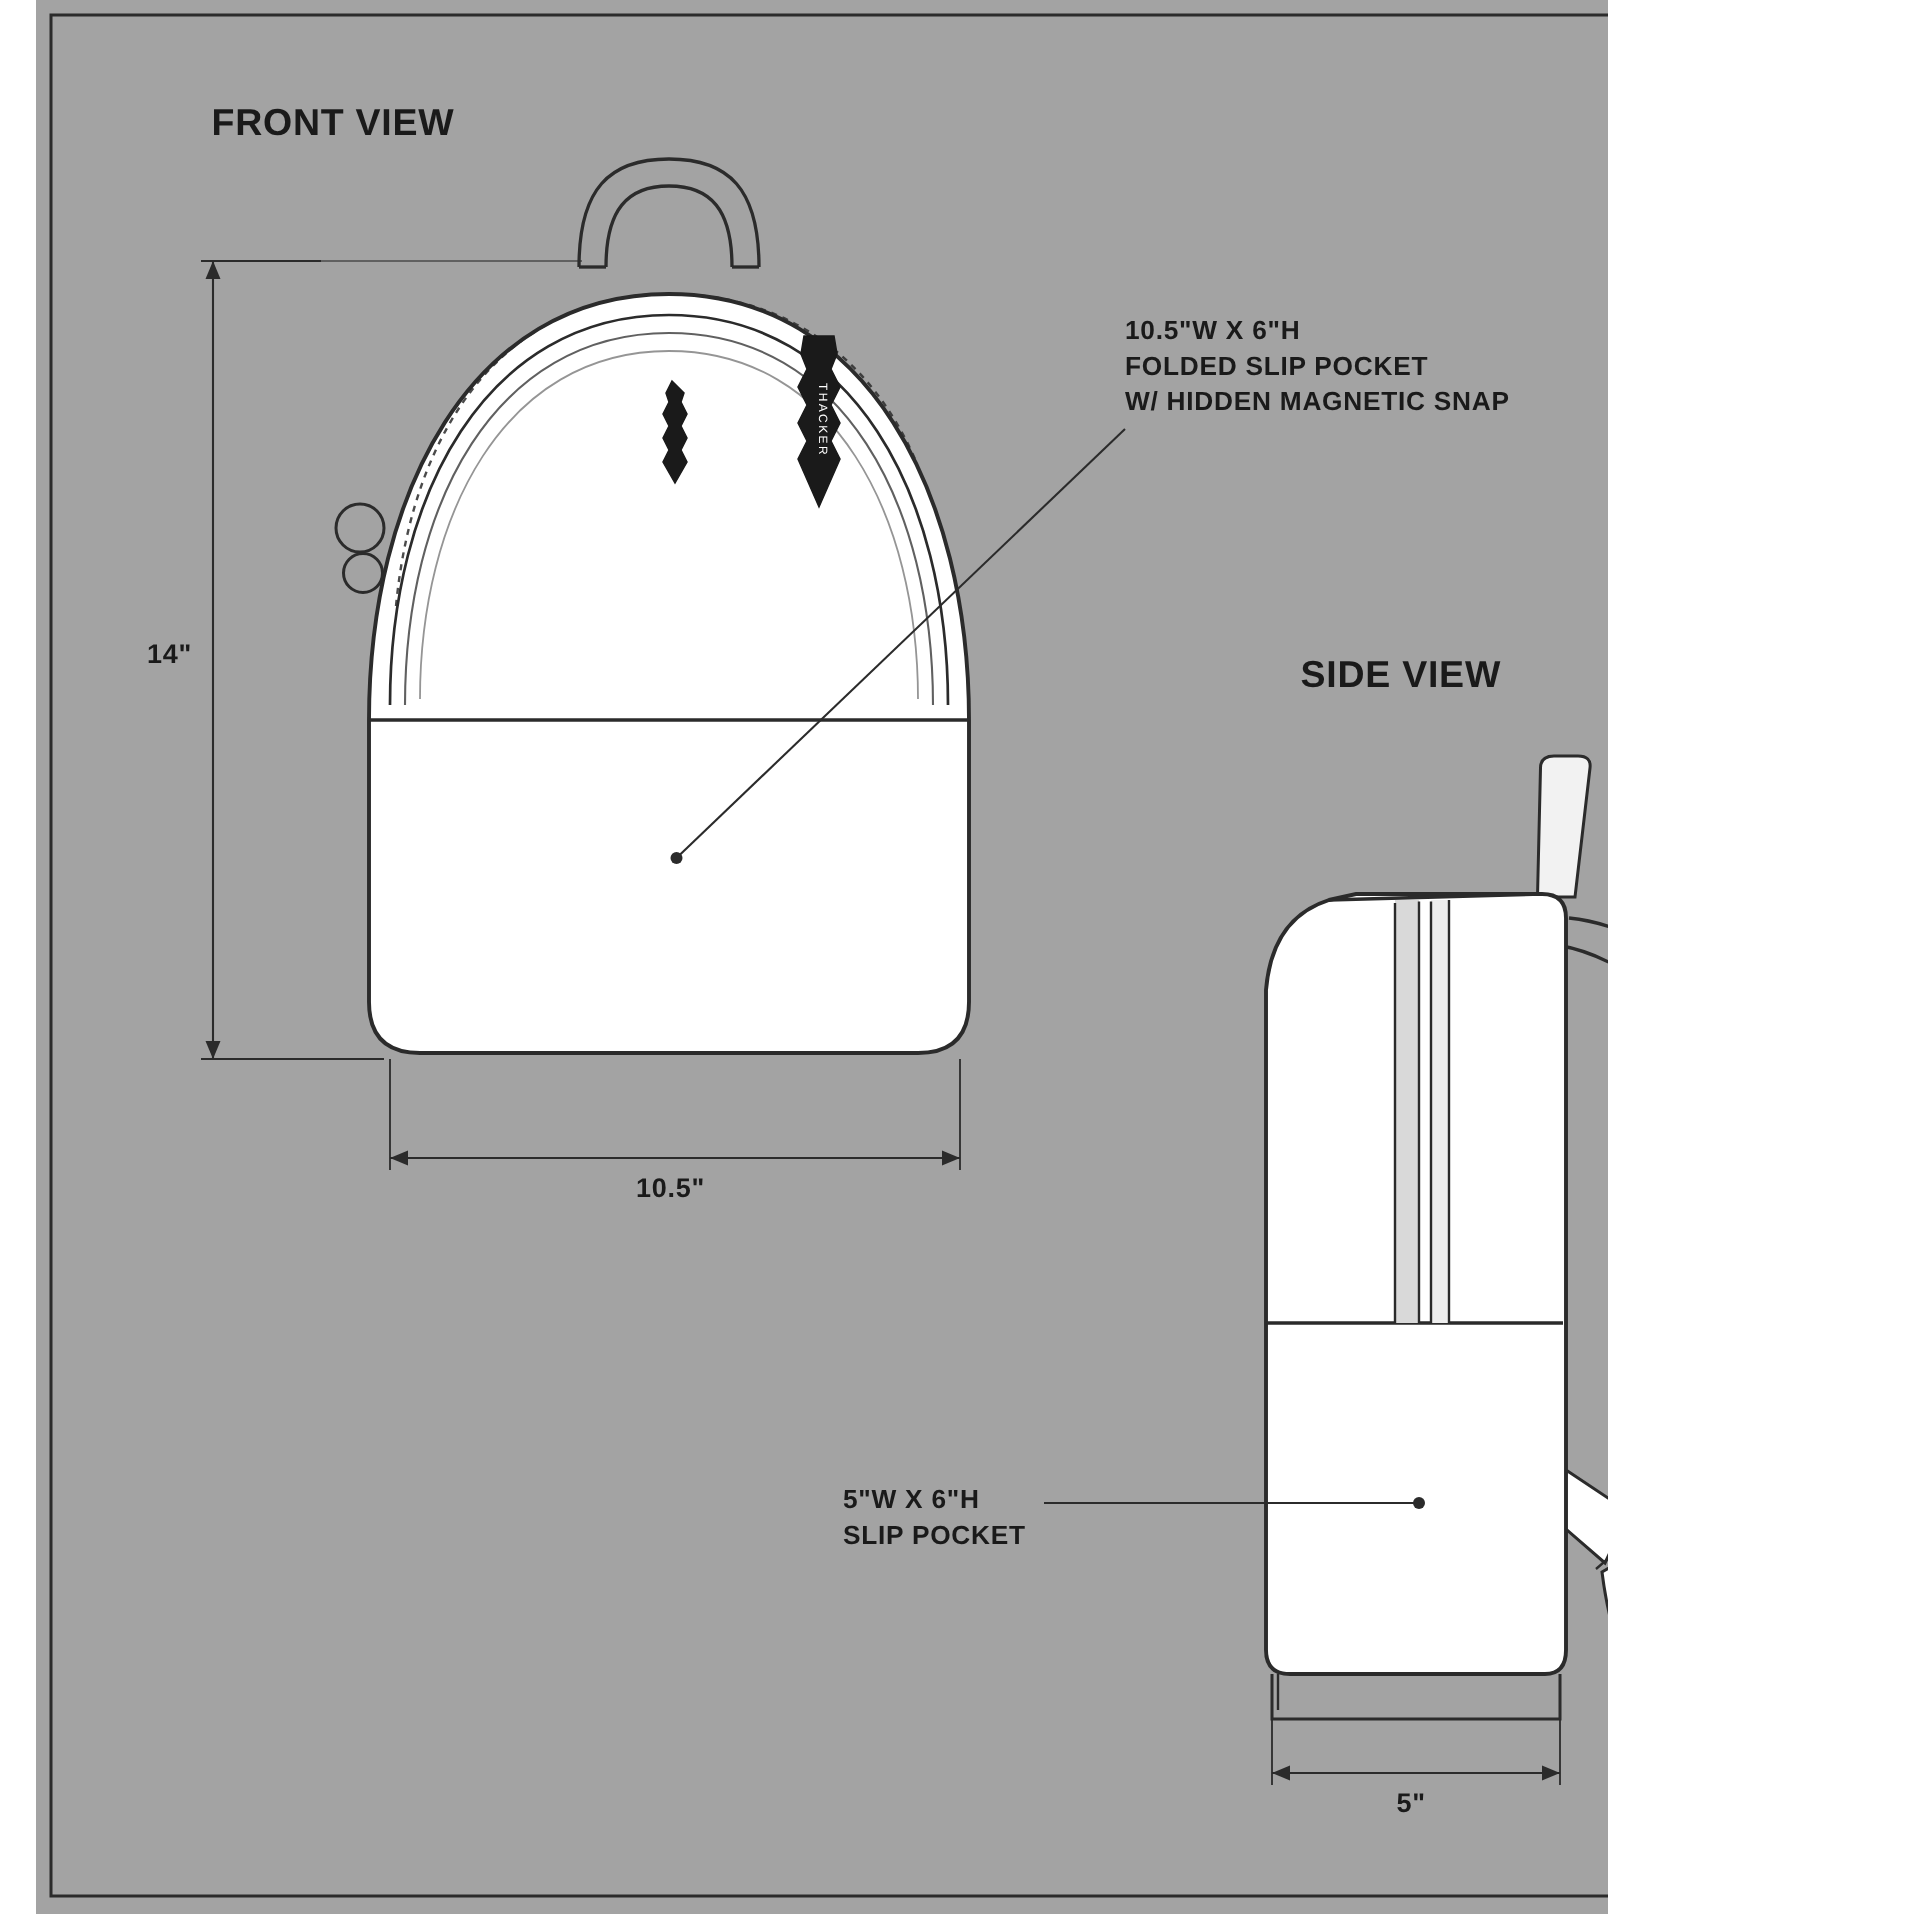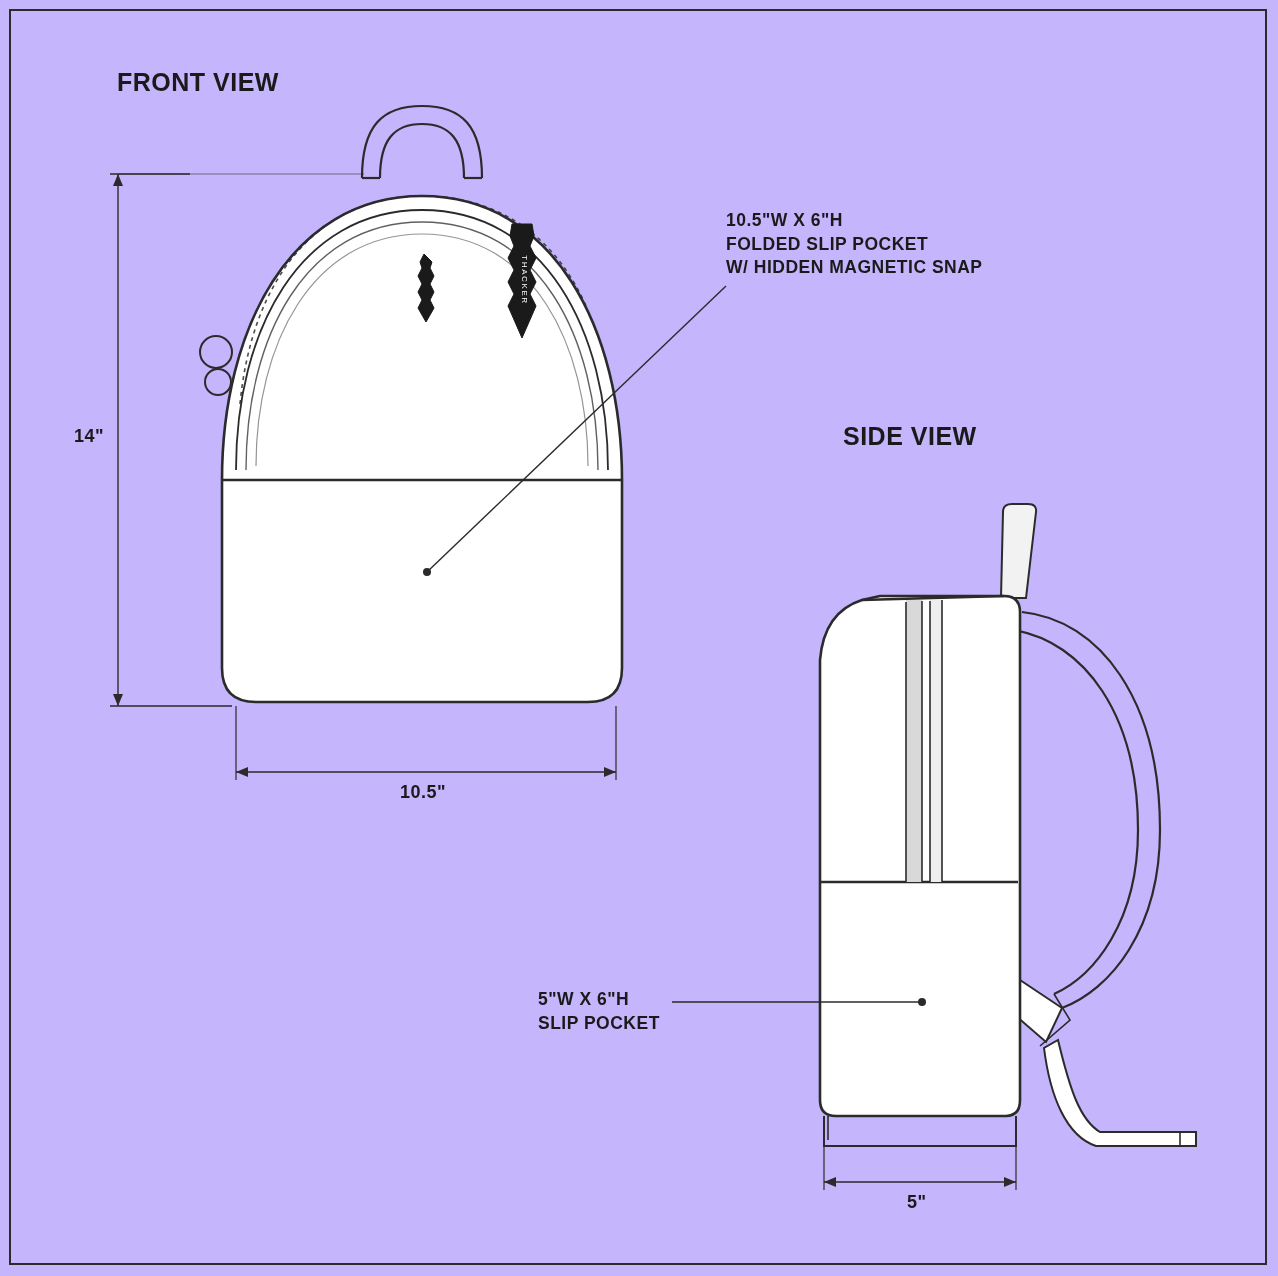--- a/index.html
+++ b/index.html
@@ -6,24 +6,25 @@
     margin: 0;
     padding: 0;
     background: #ffffff;
   }
   body {
     font-family: "Liberation Sans", sans-serif;
     color: #1a1a1a;
   }
   #page {
     position: relative;
-    width: 1278px;
+    width: 1048px;
     height: 1276px;
-    background: #c4b5fd;
+    background: #a3a3a3;
     overflow: hidden;
+    margin-left: 24px;
   }
   #border-frame {
     position: absolute;
     left: 9px;
     top: 9px;
     width: 1258px;
     height: 1256px;
     border: 2px solid #2b2b2b;
     box-sizing: border-box;
   }
@@ -34,21 +35,21 @@
     white-space: pre;
     line-height: 1.35;
   }
   #front-view-title {
     left: 117px;
     top: 66px;
     font-size: 25px;
   }
   #side-view-title {
     left: 843px;
-    top: 420px;
+    top: 434px;
     font-size: 25px;
   }
   #front-callout-text {
     left: 726px;
     top: 209px;
     font-size: 17.5px;
   }
   #side-callout-text {
     left: 538px;
     top: 988px;

